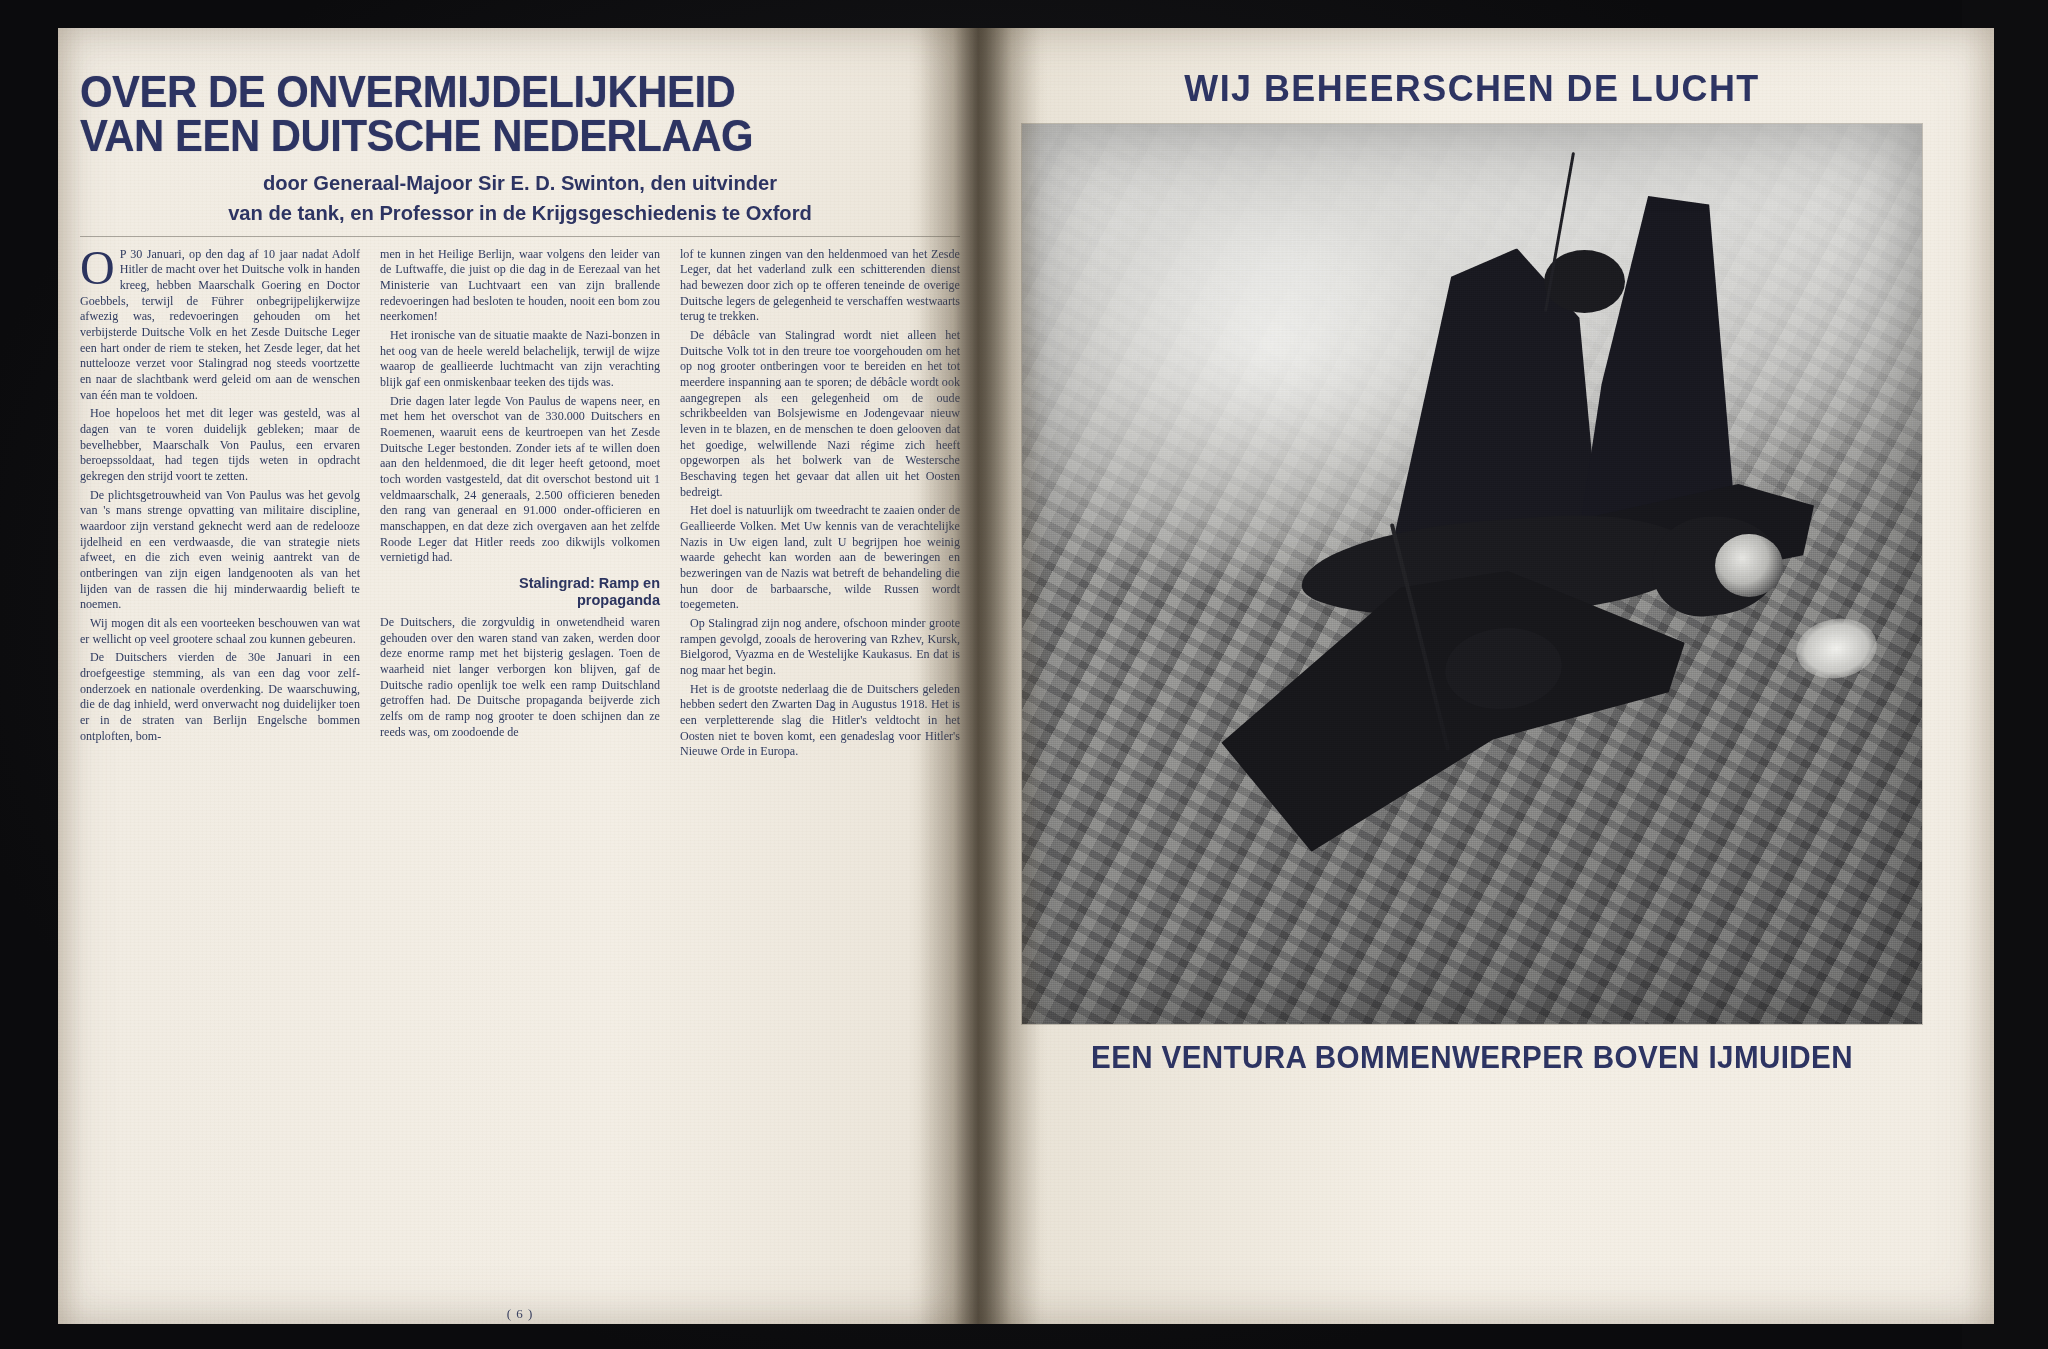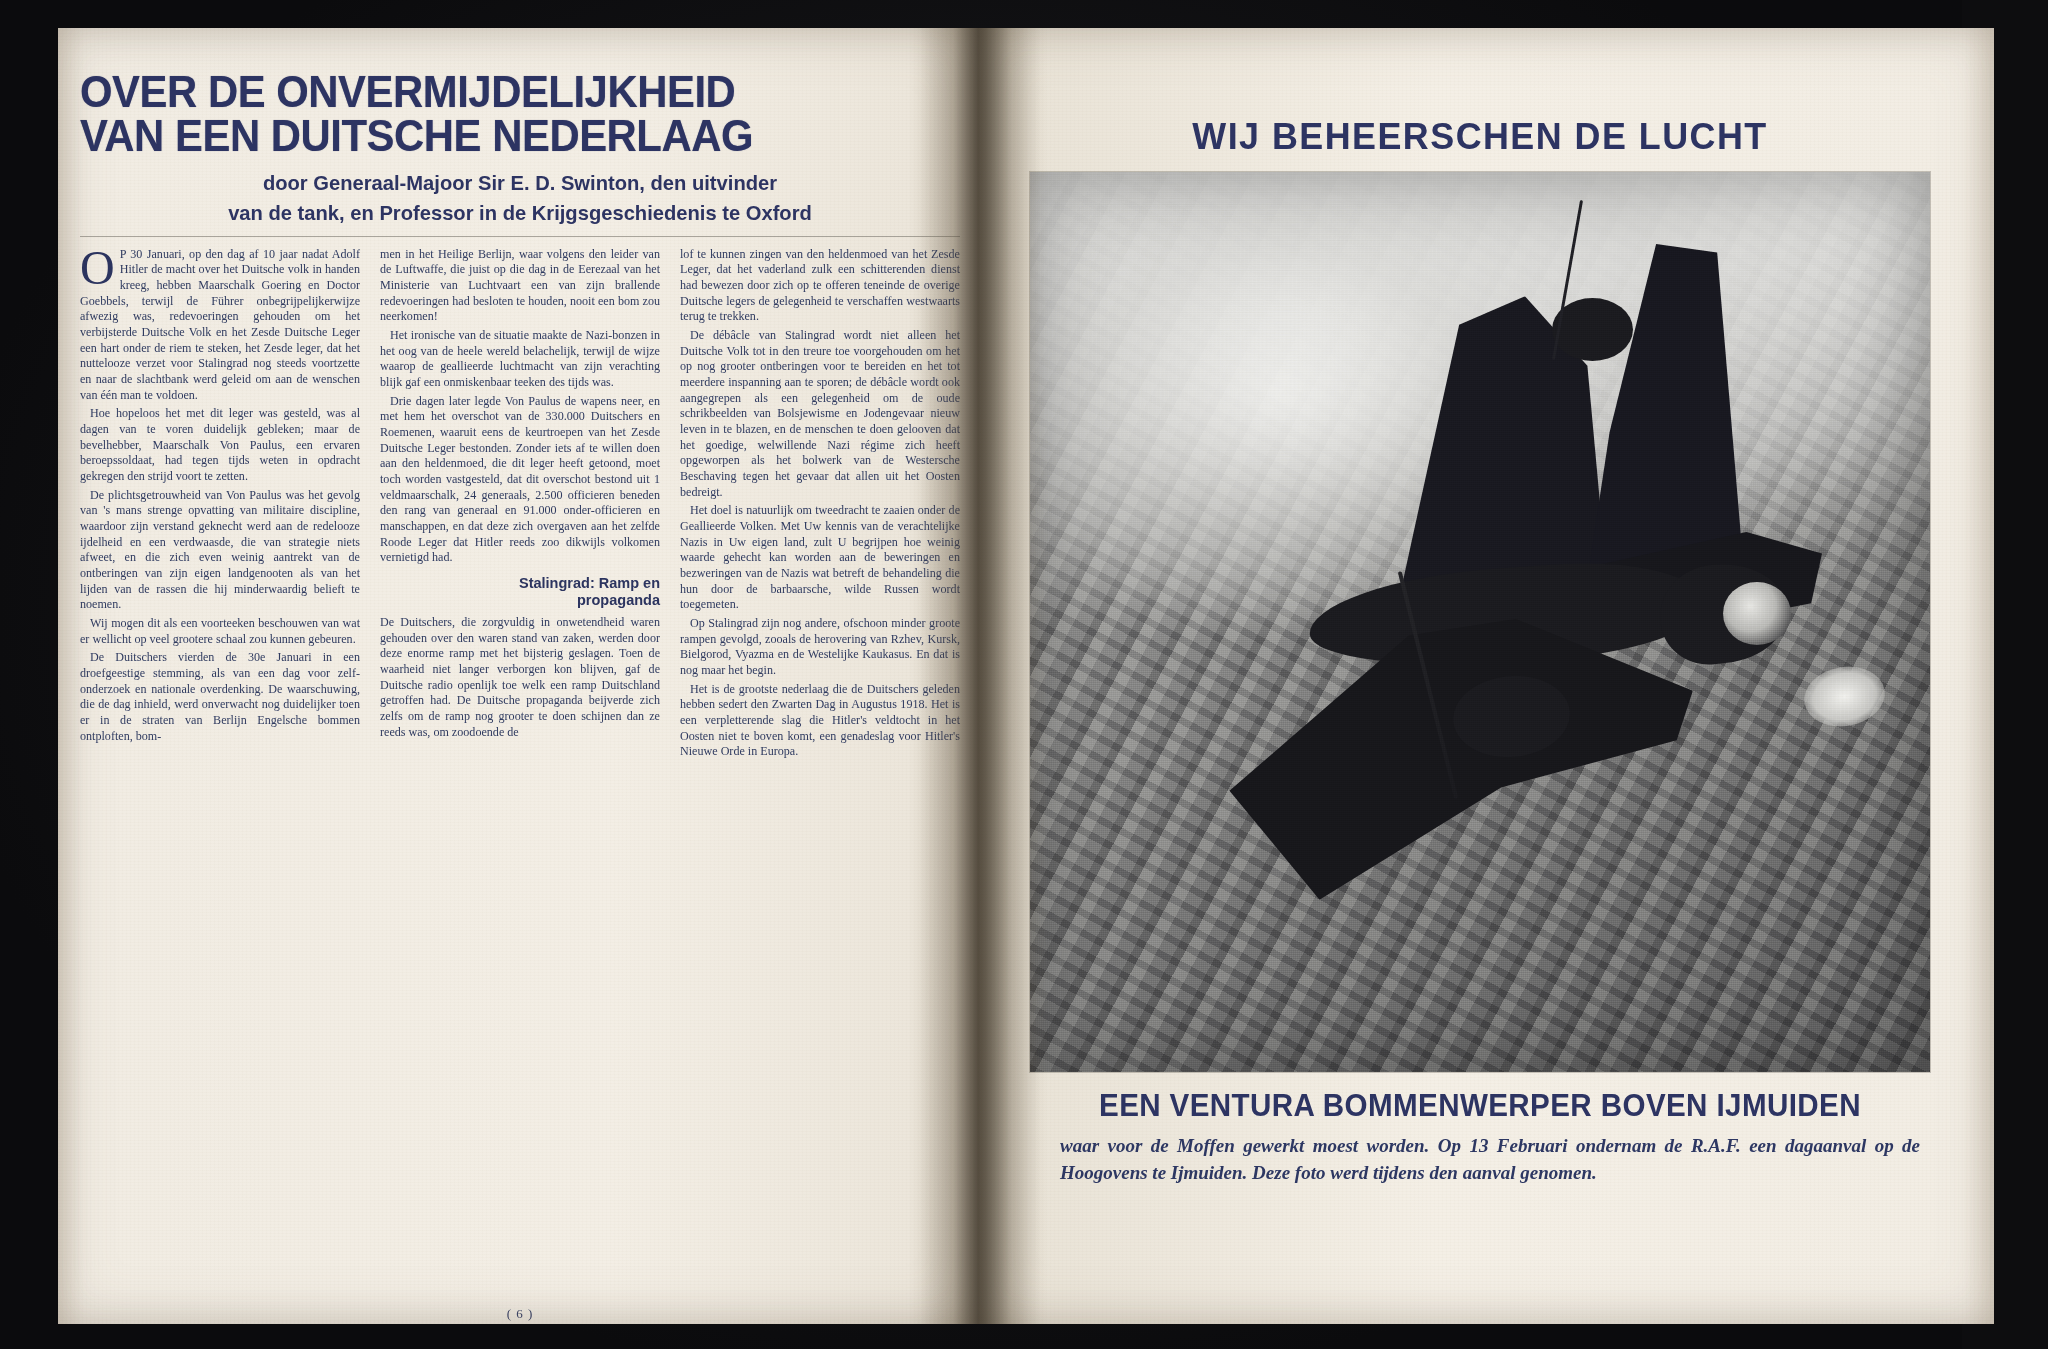--- a/index.html
+++ b/index.html
@@ -130,21 +130,21 @@
     margin:9px 0 6px 0;text-indent:0;
   }
   .pagenum{
     position:absolute;left:0;top:1236px;width:880px;
     text-align:center;color:#3a4368;
     font-family:"Liberation Serif",serif;font-size:13px;
     letter-spacing:1px;
   }
 
   
-  .right-inner{position:absolute;left:52px;top:34px;width:900px;height:1220px;margin-top:48px;}
+  .right-inner{position:absolute;left:44px;top:34px;width:900px;height:1220px;}
 
   .rp-title{
     color:#2d3465;
     font-family:"Liberation Sans",sans-serif;
     font-weight:700;font-size:37px;
     letter-spacing:1.5px;
     text-transform:uppercase;
     text-align:center;
     margin:6px 0 14px 0;
     transform:scaleX(.97);
@@ -368,21 +368,20 @@
             <div class="prop-a"></div>
             <div class="canopy"></div>
             <div class="hl-wing"></div>
           </div>
           <div class="ph-grain"></div>
           <div class="ph-vig"></div>
         </div>
 
         <div class="photo-caption">EEN VENTURA BOMMENWERPER BOVEN IJMUIDEN</div>
 
-        <div class="caption-body">waar voor de Moffen gewerkt moest worden.  Op 13 Februari ondernam de R.A.F. een dagaanval op de Hoogovens te Ijmuiden.  Deze foto werd tijdens den aanval genomen.</div>
       </div>
       <div class="paper-grain"></div>
       <div class="page-edge-shade"></div>
       <div class="curl-r"></div>
     </div>
 
     <div class="gutter"></div>
   </div>
 </div>
 

